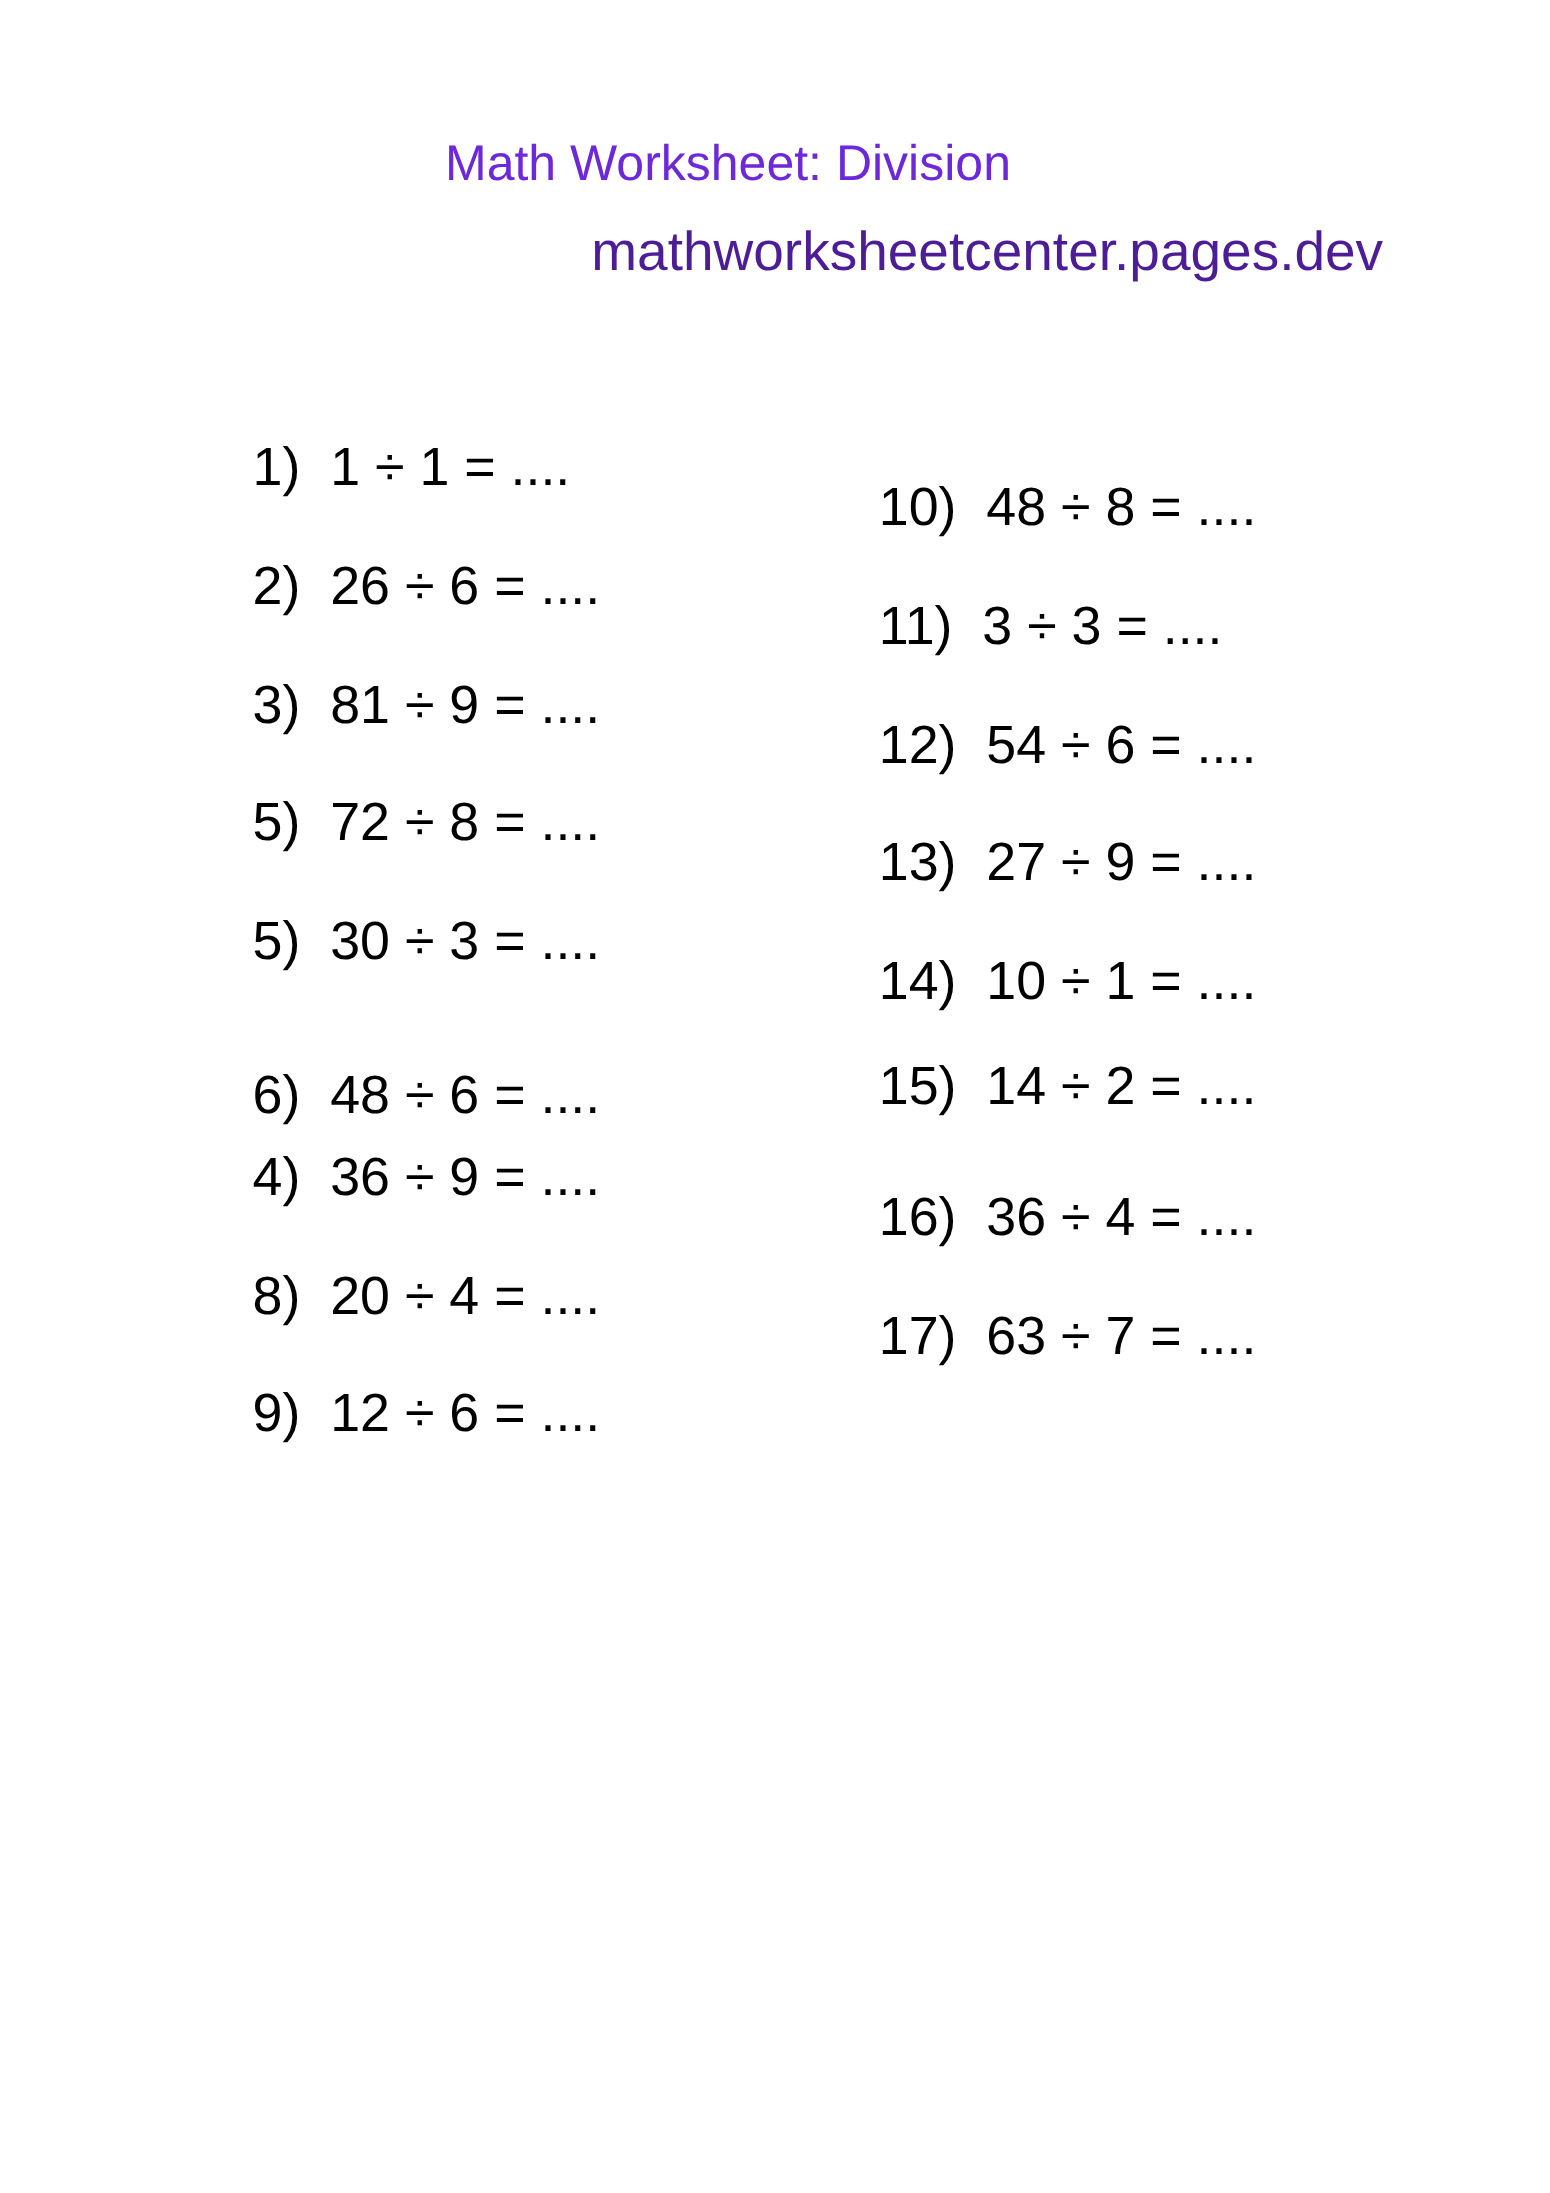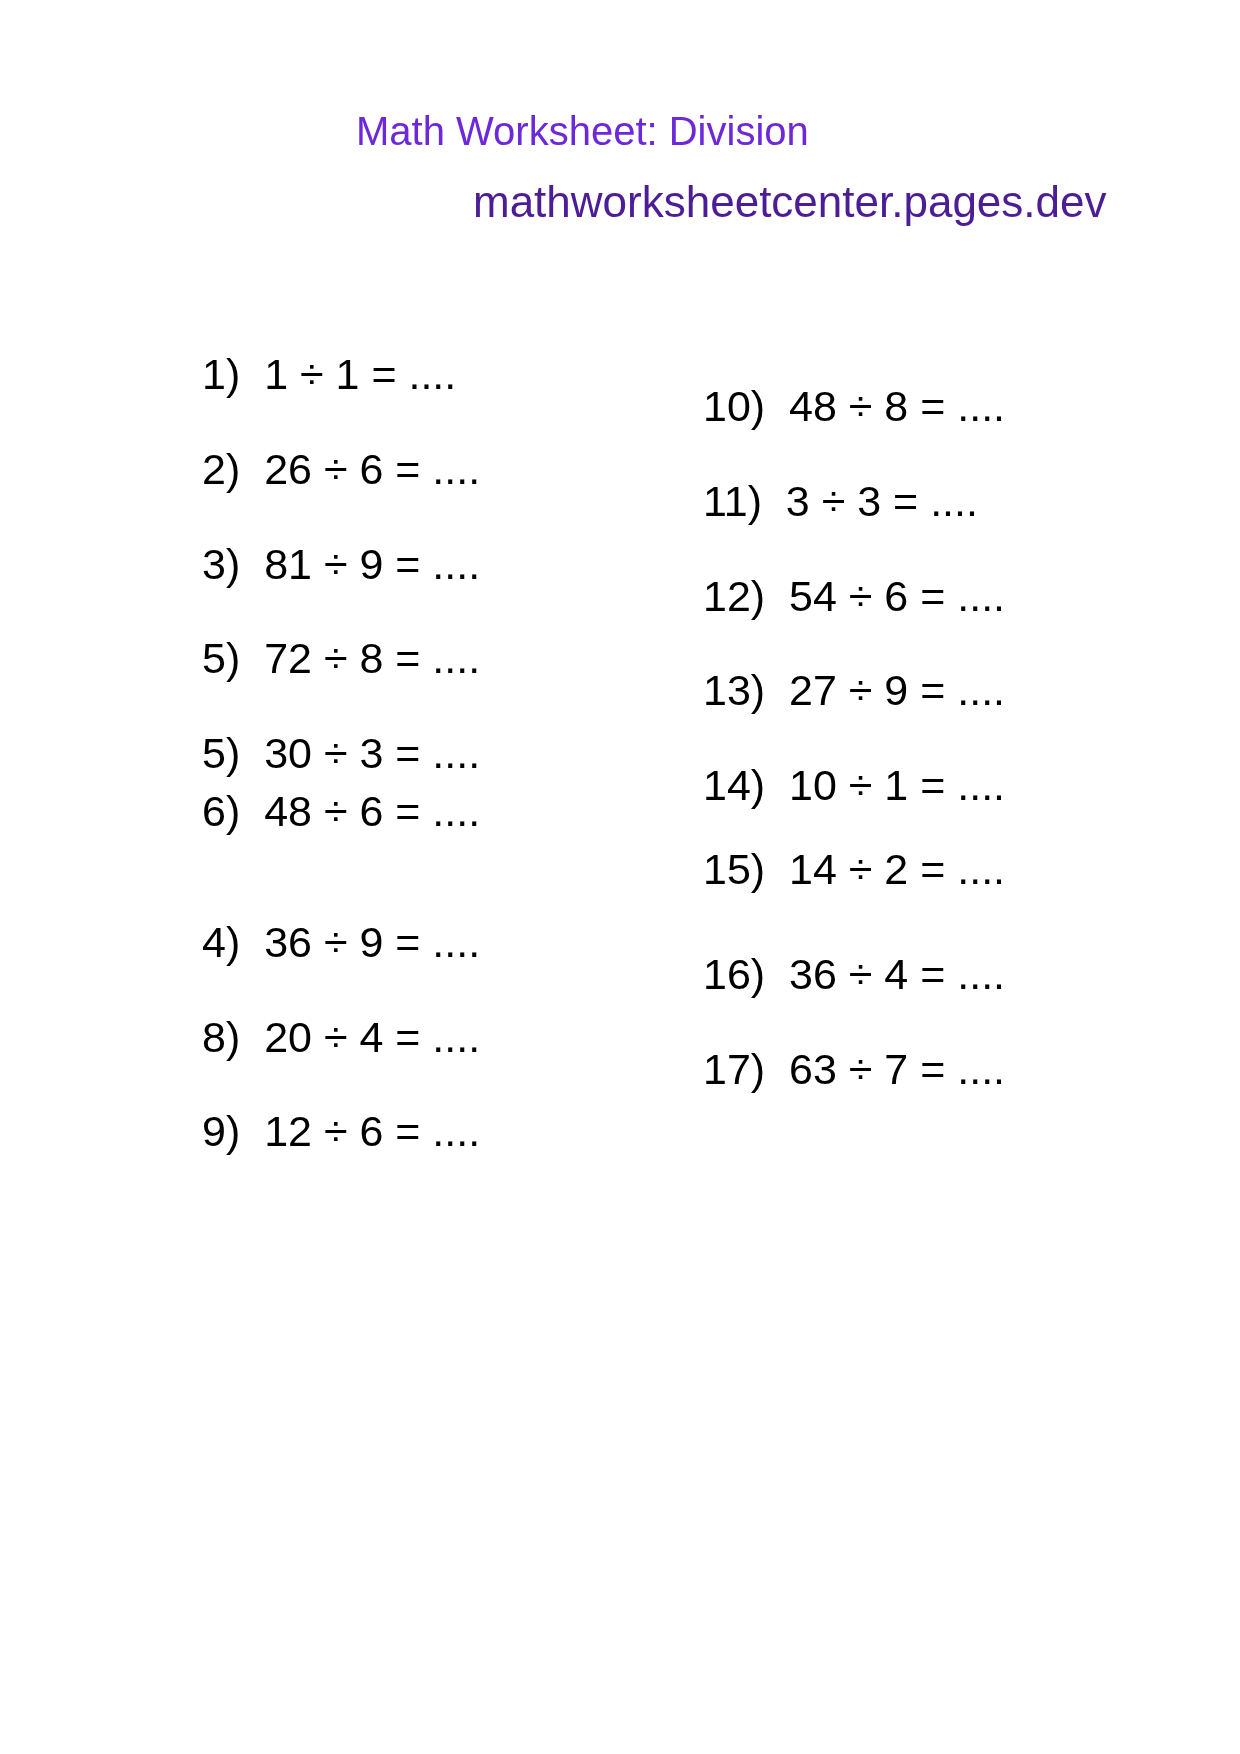--- a/index.html
+++ b/index.html
@@ -49,21 +49,21 @@
 <div>
   <div class="title">Math Worksheet: Division</div>
   <div class="subtitle">mathworksheetcenter.pages.dev</div>
 
   <div>
     <div class="problem col-1" style="top:353px">1)  1 ÷ 1 = ....</div>
     <div class="problem col-1" style="top:448px">2)  26 ÷ 6 = ....</div>
     <div class="problem col-1" style="top:543px">3)  81 ÷ 9 = ....</div>
     <div class="problem col-1" style="top:637px">5)  72 ÷ 8 = ....</div>
     <div class="problem col-1" style="top:732px">5)  30 ÷ 3 = ....</div>
-    <div class="problem col-1" style="top:790px">6)  48 ÷ 6 = ....</div>
+    <div class="problem col-1" style="top:855px">6)  48 ÷ 6 = ....</div>
     <div class="problem col-1" style="top:921px">4)  36 ÷ 9 = ....</div>
     <div class="problem col-1" style="top:1016px">8)  20 ÷ 4 = ....</div>
     <div class="problem col-1" style="top:1110px">9)  12 ÷ 6 = ....</div>
   </div>
 
   <div>
     <div class="problem col-2" style="top:353px">10)  48 ÷ 8 = ....</div>
     <div class="problem col-2" style="top:448px">11)  3 ÷ 3 = ....</div>
     <div class="problem col-2" style="top:543px">12)  54 ÷ 6 = ....</div>
     <div class="problem col-2" style="top:637px">13)  27 ÷ 9 = ....</div>

